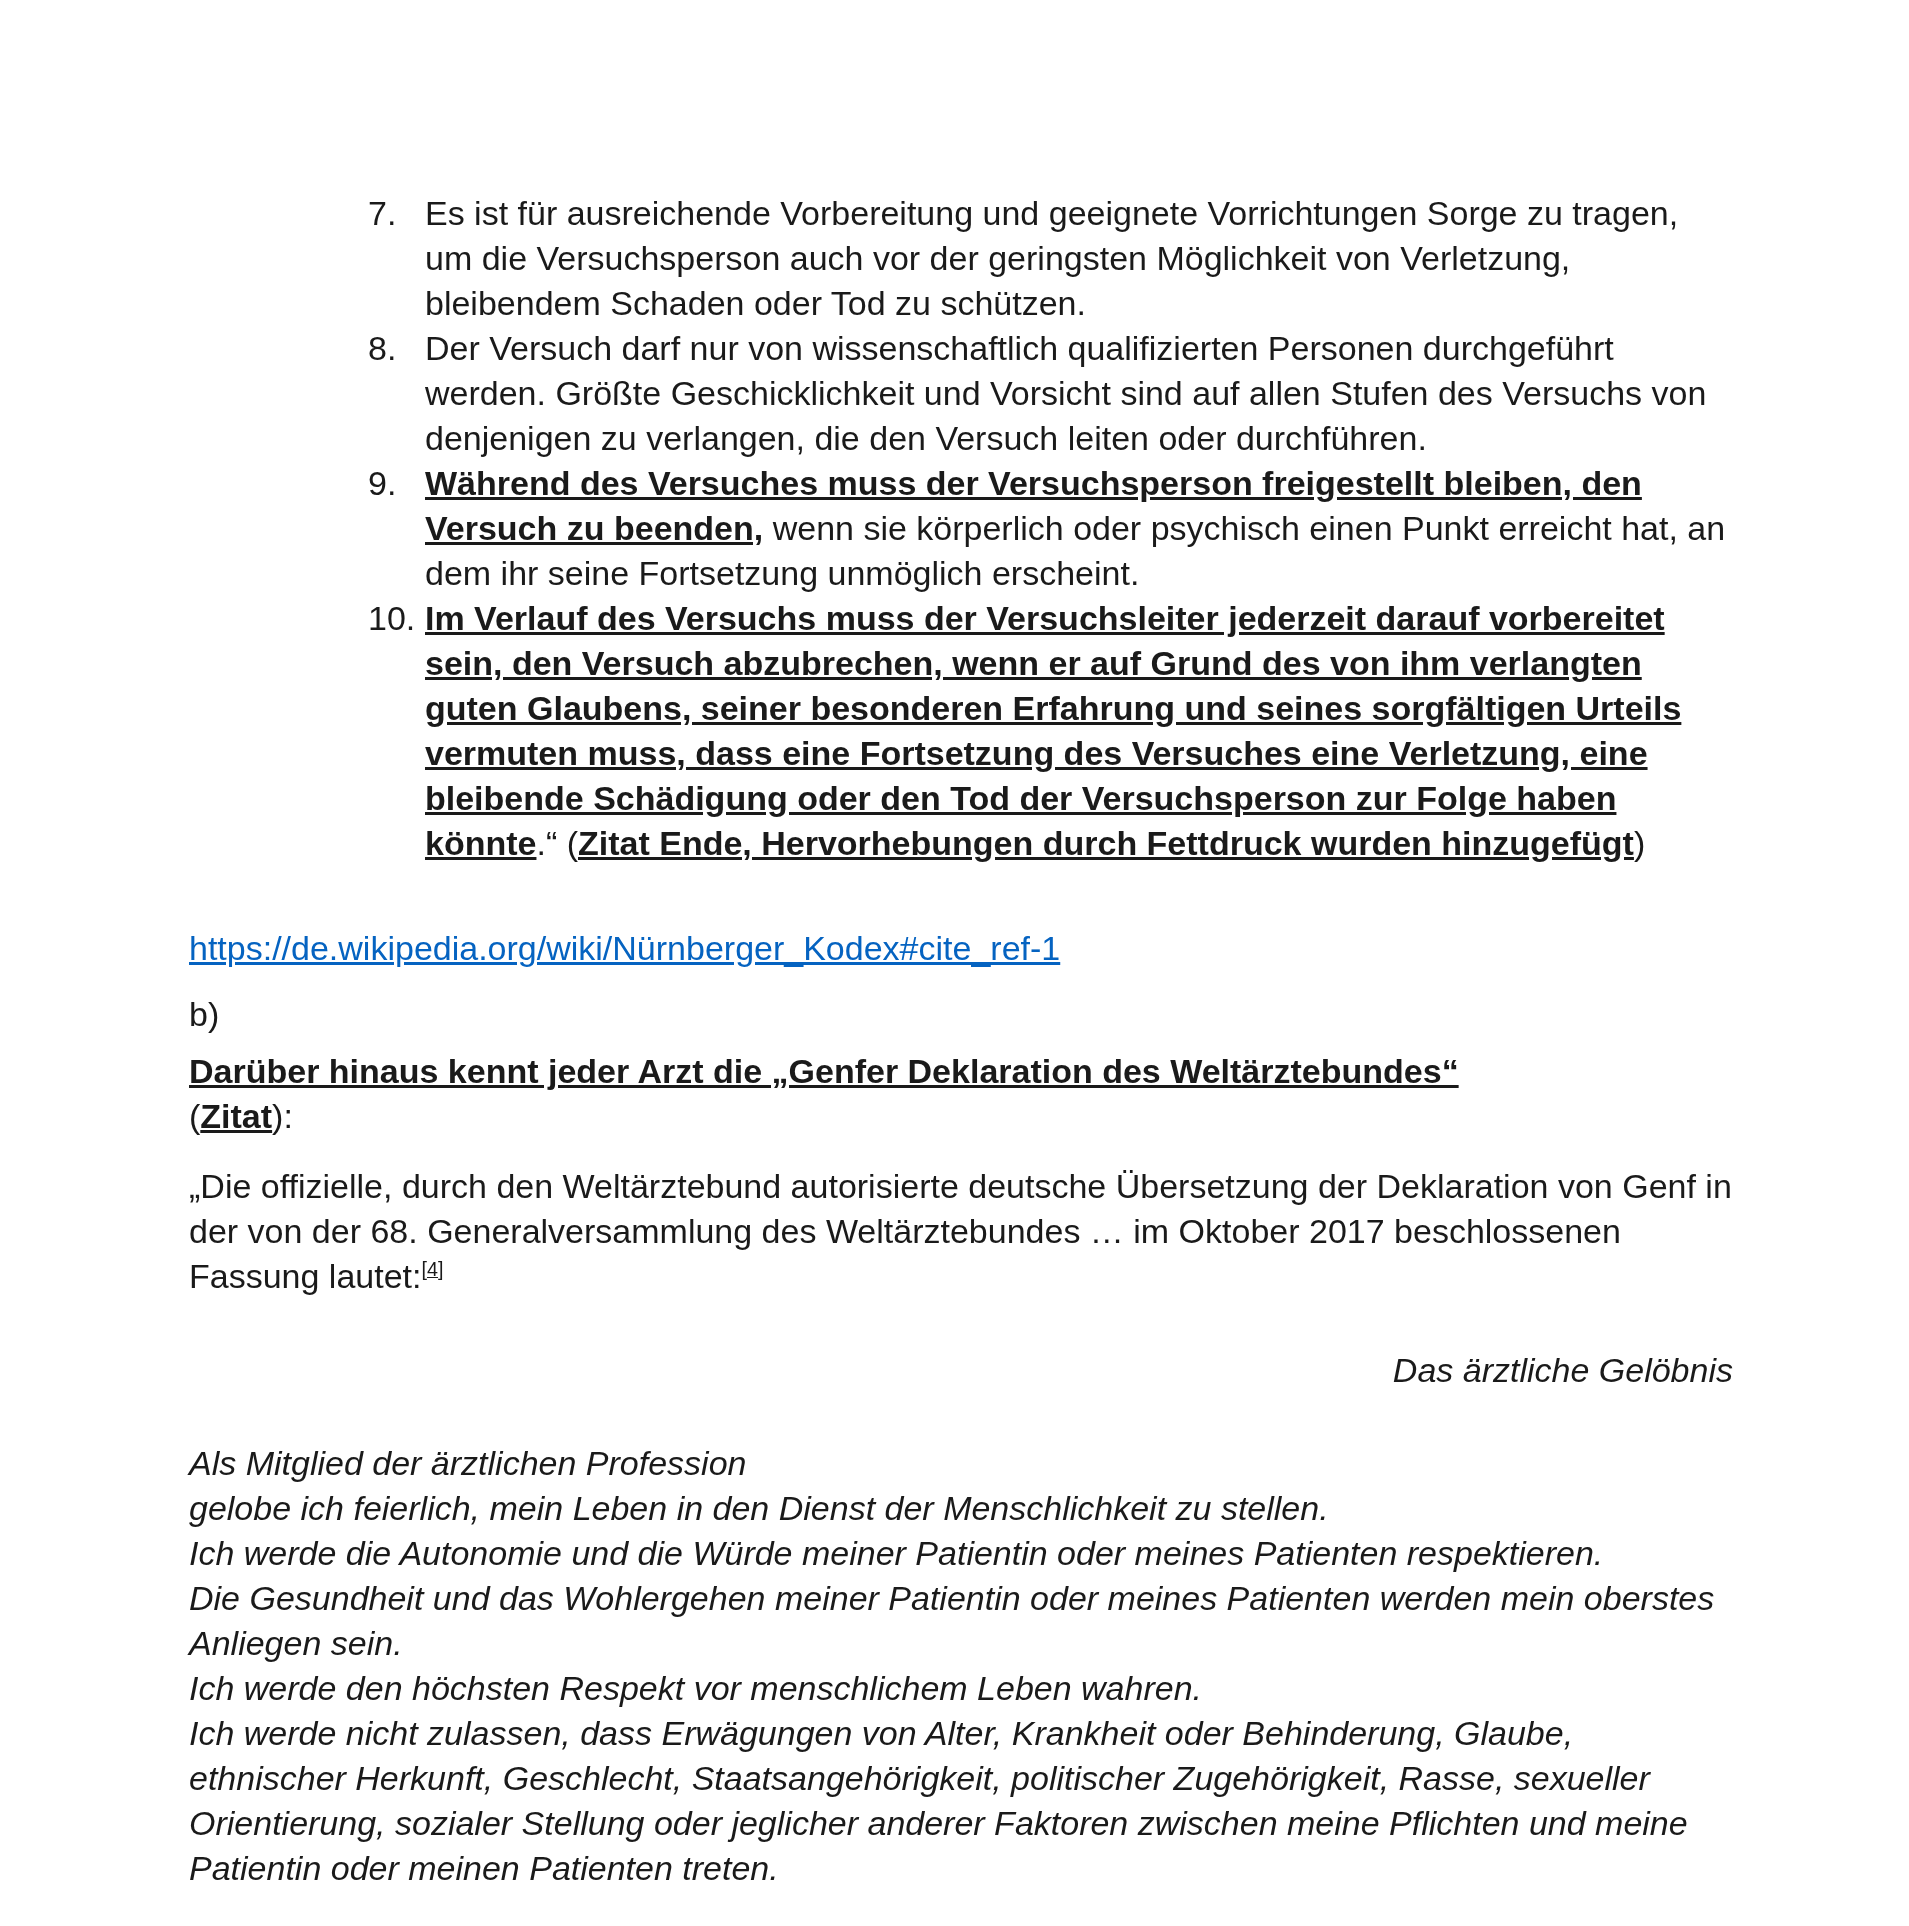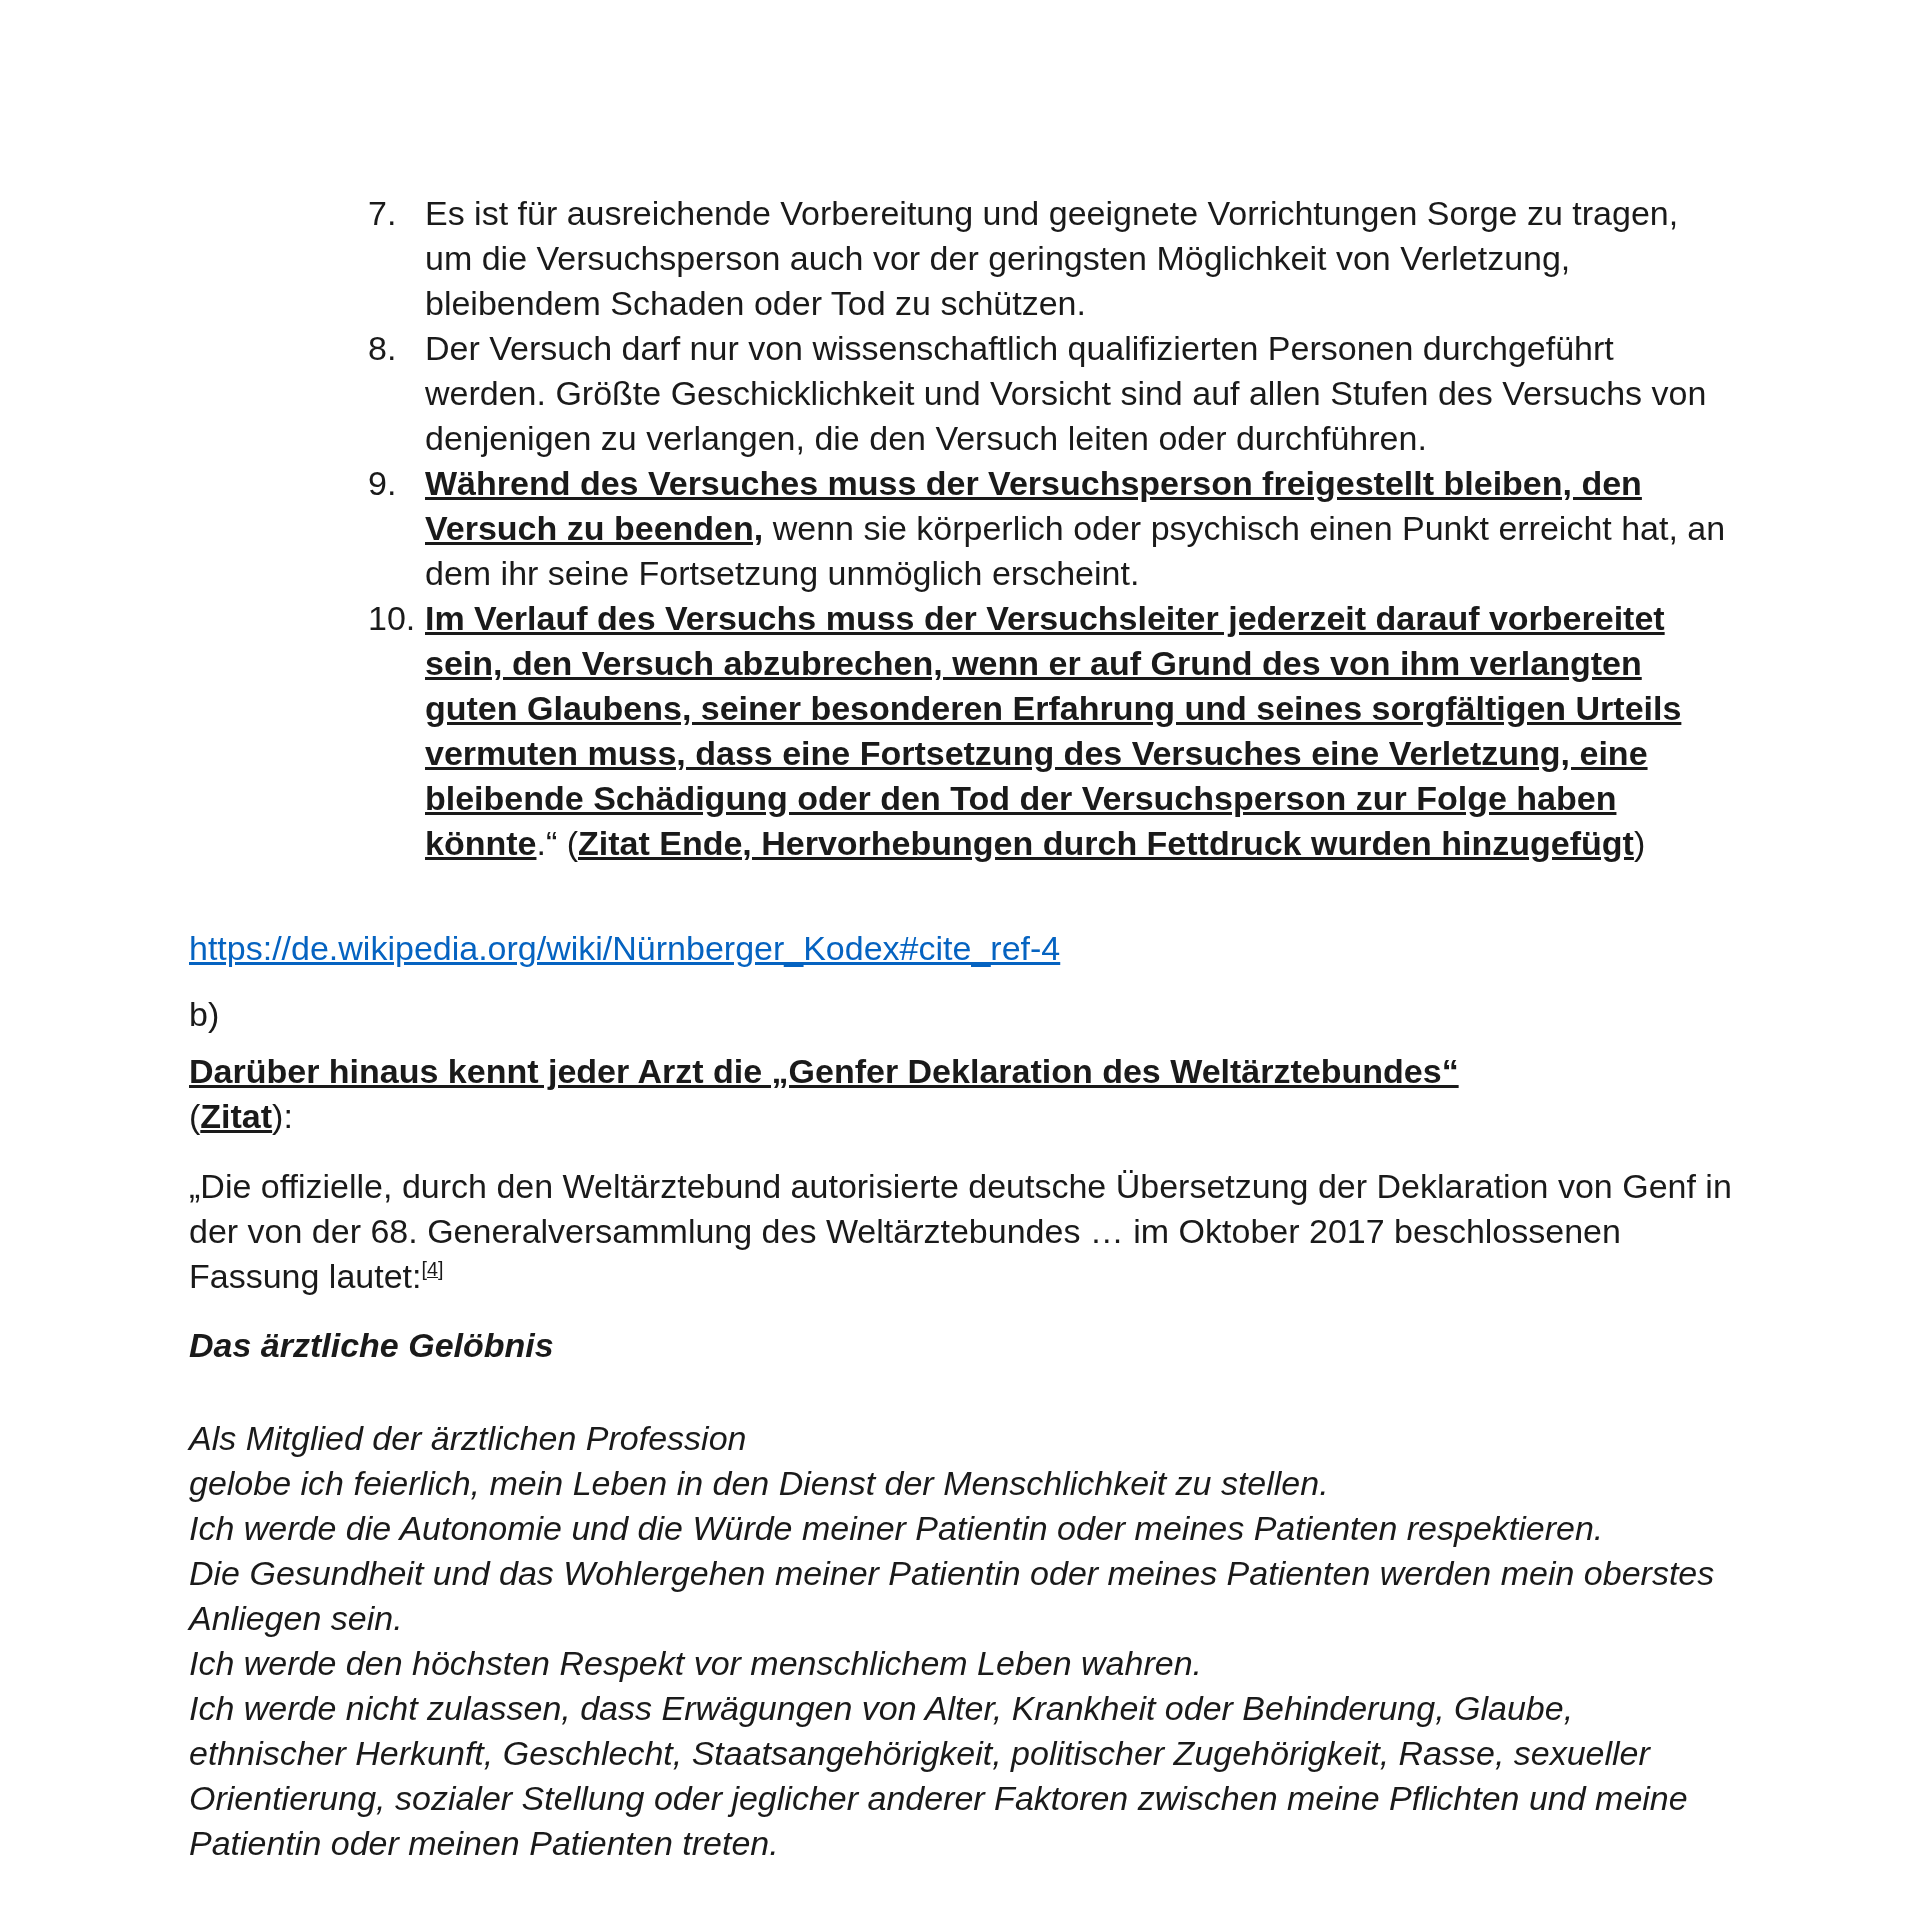--- a/index.html
+++ b/index.html
@@ -26,21 +26,21 @@
   .code-item { display: flex; align-items: flex-start; }
   .num { flex: 0 0 57px; }
   .item-text { flex: 1; min-width: 0; }
   .bold { font-weight: bold; text-decoration: underline; }
   
   .source-label { margin-top: 89px; }
   .link-line { margin-top: 60px; }
   .sub-label { margin-top: 21px; }
   .heading { margin-top: 12px; }
   .intro { margin-top: 25px; }
-  .pledge-title { margin-top: 24px; font-weight: bold; font-style: italic; }
+  .pledge-title { margin-top: 49px; font-weight: normal; font-style: italic; text-align: right; }
   .pledge { margin-top: 48px; font-style: italic; }
   .pledge .pledge-line { margin: 0; }
   a.doc-link {
     color: #0563c1;
     text-decoration: underline;
     cursor: pointer;
   }
   sup.ref {
     font-size: 0.58em;
     vertical-align: super;
@@ -66,21 +66,21 @@
       <span class="num">9.</span>
       <div class="item-text"><span class="bold">Während des Versuches muss der Versuchsperson freigestellt bleiben, den Versuch zu beenden,</span><span> wenn sie körperlich oder psychisch einen Punkt erreicht hat, an dem ihr seine Fortsetzung unmöglich erscheint.</span></div>
     </li>
     <li class="code-item">
       <span class="num">10.</span>
       <div class="item-text"><span class="bold">Im Verlauf des Versuchs muss der Versuchsleiter jederzeit darauf vorbereitet sein, den Versuch abzubrechen, wenn er auf Grund des von ihm verlangten guten Glaubens, seiner besonderen Erfahrung und seines sorgfältigen Urteils vermuten muss, dass eine Fortsetzung des Versuches eine Verletzung, eine bleibende Schädigung oder den Tod der Versuchsperson zur Folge haben könnte</span><span>.“ (</span><span class="bold">Zitat Ende, Hervorhebungen durch Fettdruck wurden hinzugefügt</span><span>)</span></div>
     </li>
   </ol>
 
 
-  <p class="para link-line"><a class="doc-link" href="#">https://de.wikipedia.org/wiki/Nürnberger_Kodex#cite_ref-4</a></p>
+  <p class="para link-line"><a class="doc-link" href="#">https://de.wikipedia.org/wiki/Nürnberger_Kodex#cite_ref-1</a></p>
 
   <p class="para sub-label">b)</p>
 
   <p class="para heading"><span class="bold">Darüber hinaus kennt jeder Arzt die „Genfer Deklaration des Weltärztebundes“</span><br><span>(</span><span class="bold">Zitat</span><span>):</span></p>
 
   <p class="para intro"><span>„Die offizielle, durch den Weltärztebund autorisierte deutsche Übersetzung der Deklaration von Genf in der von der 68. Generalversammlung des Weltärztebundes … im Oktober 2017 beschlossenen Fassung lautet:</span><sup class="ref">[4]</sup></p>
 
   <p class="para pledge-title">Das ärztliche Gelöbnis</p>
 
   <div class="pledge">

